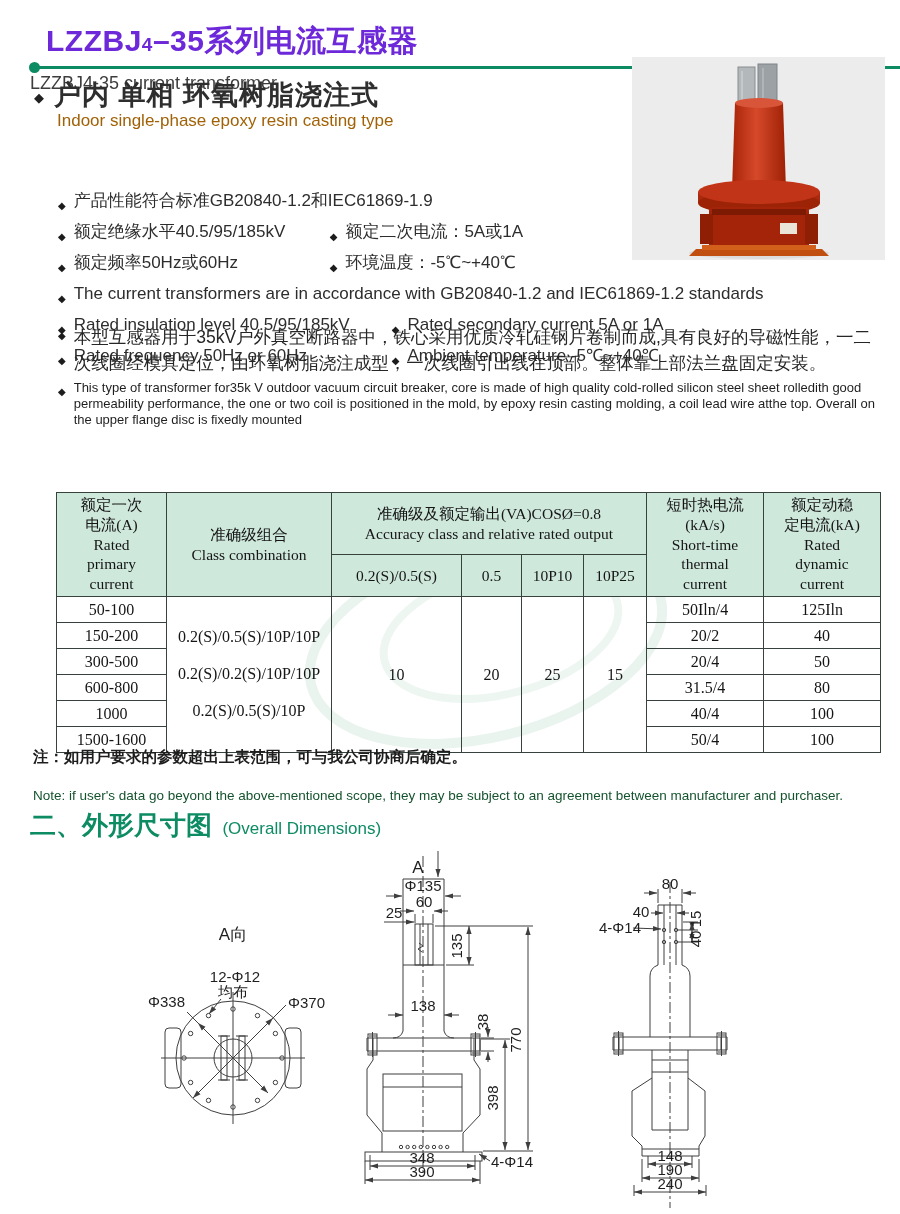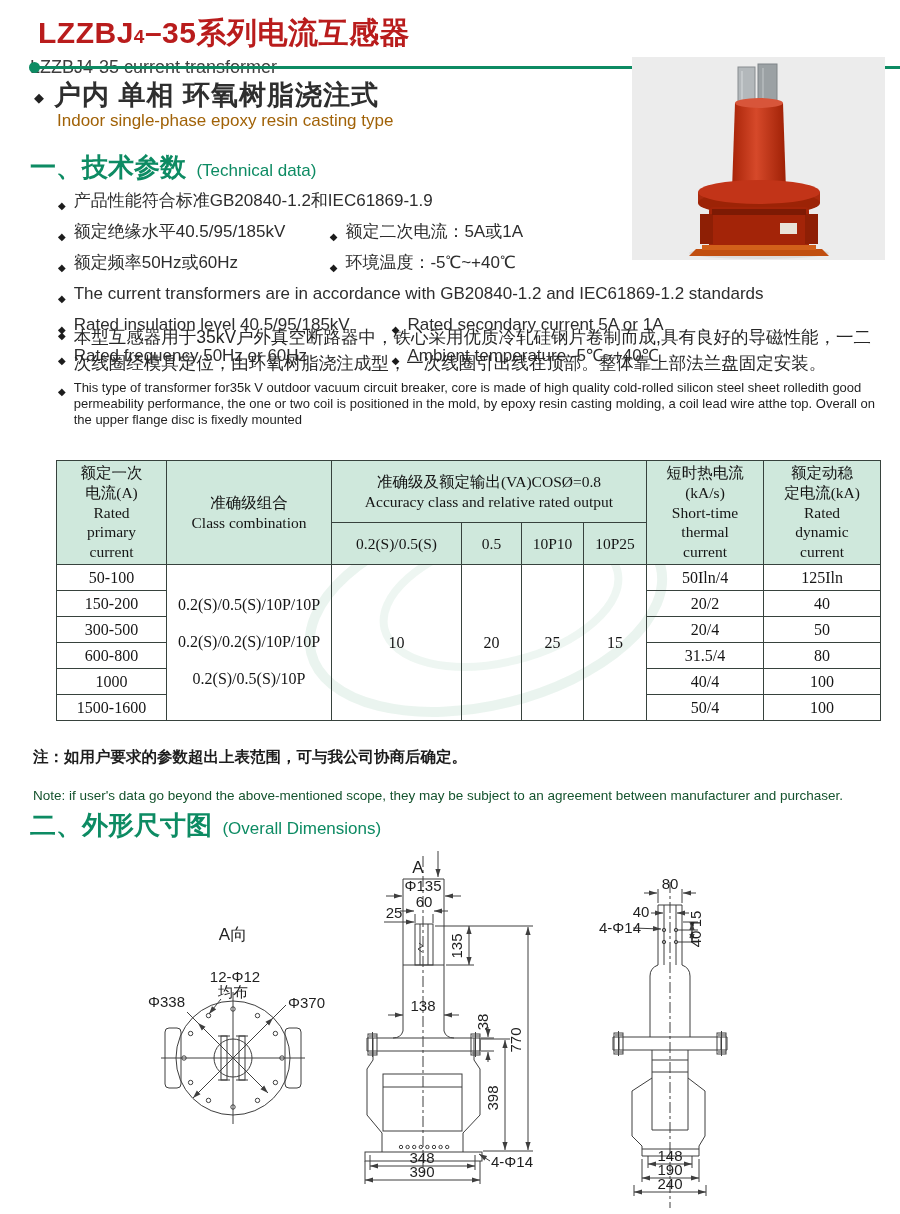--- a/index.html
+++ b/index.html
@@ -1,21 +1,21 @@
 <!DOCTYPE html>
 <html><head>
 <meta charset="utf-8">
 <style>
   html,body{margin:0;padding:0;background:#fff;}
   .page{position:relative;width:900px;height:1214px;background:#ffffff;overflow:hidden;
         font-family:"Liberation Sans",sans-serif;color:#2a2a2a;}
 
   
   .title-block{position:absolute;left:30px;top:8px;}
-  .main-title{margin:8px;font-size:30px;font-weight:bold;color:#b91c1c;letter-spacing:.5px;line-height:1.1;}
+  .main-title{margin:16px;font-size:30px;font-weight:bold;color:#6d28d9;letter-spacing:.5px;line-height:1.1;}
   .main-title .sub4{font-size:19px;}
   .subtitle{font-size:18px;color:#3d3d3d;margin-top:1px;}
   .green-rule{position:absolute;left:30px;right:0;top:66px;height:3px;background:#0d8b63;}
   .green-rule .dot{position:absolute;left:-1px;top:-4px;width:11px;height:11px;border-radius:50%;background:#0d8b63;}
 
   .tagline{position:absolute;left:34px;top:80px;display:flex;}
   .tagline .dm{font-size:13px;color:#222;margin:10px 10px 0 0;}
   .tag-cn{font-size:27px;font-weight:bold;color:#2e2e2e;letter-spacing:1px;line-height:1.15;}
   .tag-en{font-size:17px;color:#a16207;margin-left:3px;}
 
@@ -34,21 +34,21 @@
   .bt{white-space:nowrap;}
   .bt.w1{width:256px;} .bt.w2{width:318px;}
 
   .paras{position:absolute;left:58px;top:324px;width:820px;}
   .para{display:flex;margin-bottom:3px;}
   .para .bi{margin-top:6px;}
   .para-cn{font-size:17.5px;line-height:1.5;color:#262626;}
   .para-en{font-size:13px;line-height:1.25;color:#1f1f1f;}
 
   
-  .tablewrap{position:absolute;left:56px;top:460px;width:824px;}
+  .tablewrap{position:absolute;left:56px;top:492px;width:824px;}
   .watermark{position:absolute;left:230px;top:10px;pointer-events:none;opacity:.75;}
   table.spec{position:relative;border-collapse:collapse;table-layout:fixed;width:824px;
              font-family:"Liberation Serif",serif;color:#151515;text-align:center;}
   table.spec th,table.spec td{border:1.6px solid #37423d;padding:0 2px;}
   table.spec thead th{background:#cfe8dc;font-weight:normal;font-size:15.5px;
                       white-space:pre-line;line-height:1.28;}
   tr.h1{height:62px;} tr.h2{height:42px;}
   table.spec tbody tr{height:26px;}
   table.spec tbody td{font-size:16px;background:transparent;}
   td.combo{white-space:pre-line;line-height:2.3;font-size:15px;}
@@ -115,24 +115,20 @@
       <rect x="77" y="150" width="100" height="42" rx="4" fill="#a32408"></rect>
       <rect x="68" y="157" width="13" height="30" fill="#8e1f05"></rect>
       <rect x="173" y="157" width="13" height="30" fill="#8e1f05"></rect>
       <rect x="80" y="152" width="94" height="6" fill="#7d1a04"></rect>
       <rect x="148" y="166" width="17" height="11" fill="#e9e3d8"></rect>
       <polygon points="64,192 190,192 197,199 57,199" fill="#c14f10"></polygon>
       <rect x="70" y="188" width="114" height="5" fill="#d2601a"></rect>
     </svg>
   </div>
 
-  <div class="sec-head sec1">
-    <span class="cn">一、技术参数</span>
-    <span class="en">(Technical data)</span>
-  </div>
 
   <div class="bullets">
     <div class="brow">
       <span class="bi">◆</span>
       <span class="bt">产品性能符合标准GB20840-1.2和IEC61869-1.9</span>
     </div>
     <div class="brow">
       <span class="bi">◆</span>
       <span class="bt w1">额定绝缘水平40.5/95/185kV</span>
       <span class="bi">◆</span>

